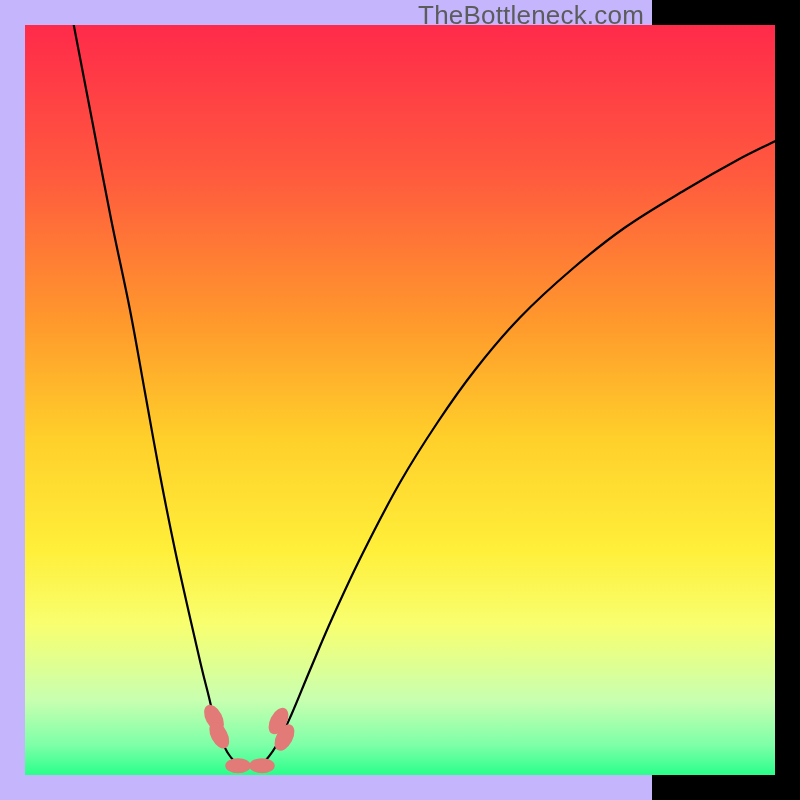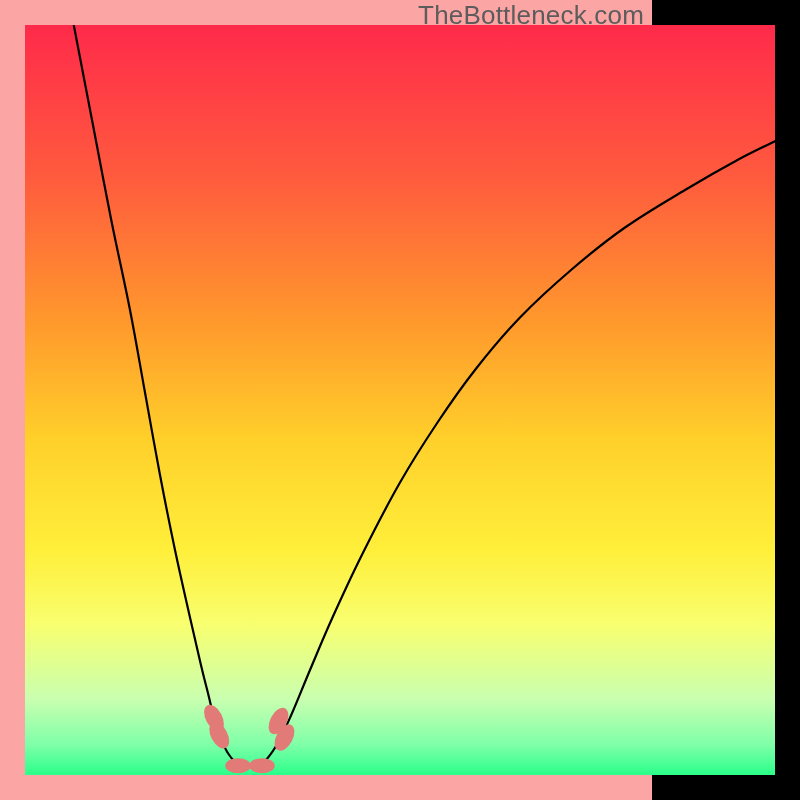--- a/index.html
+++ b/index.html
@@ -8,21 +8,21 @@
     width: 800px;
     height: 800px;
     overflow: hidden;
     background: #000;
     font-family: Arial, Helvetica, sans-serif;
   }
   .frame {
     position: relative;
     width: 652px;
     height: 800px;
-    background: #fca5a5;
+    background: #c4b5fd;
   }
   .watermark {
     position: absolute;
     top: 0;
     right: 8px;
     color: #5c5c5c;
     font-size: 26px;
     font-weight: 400;
     letter-spacing: 0.2px;
     z-index: 20;

